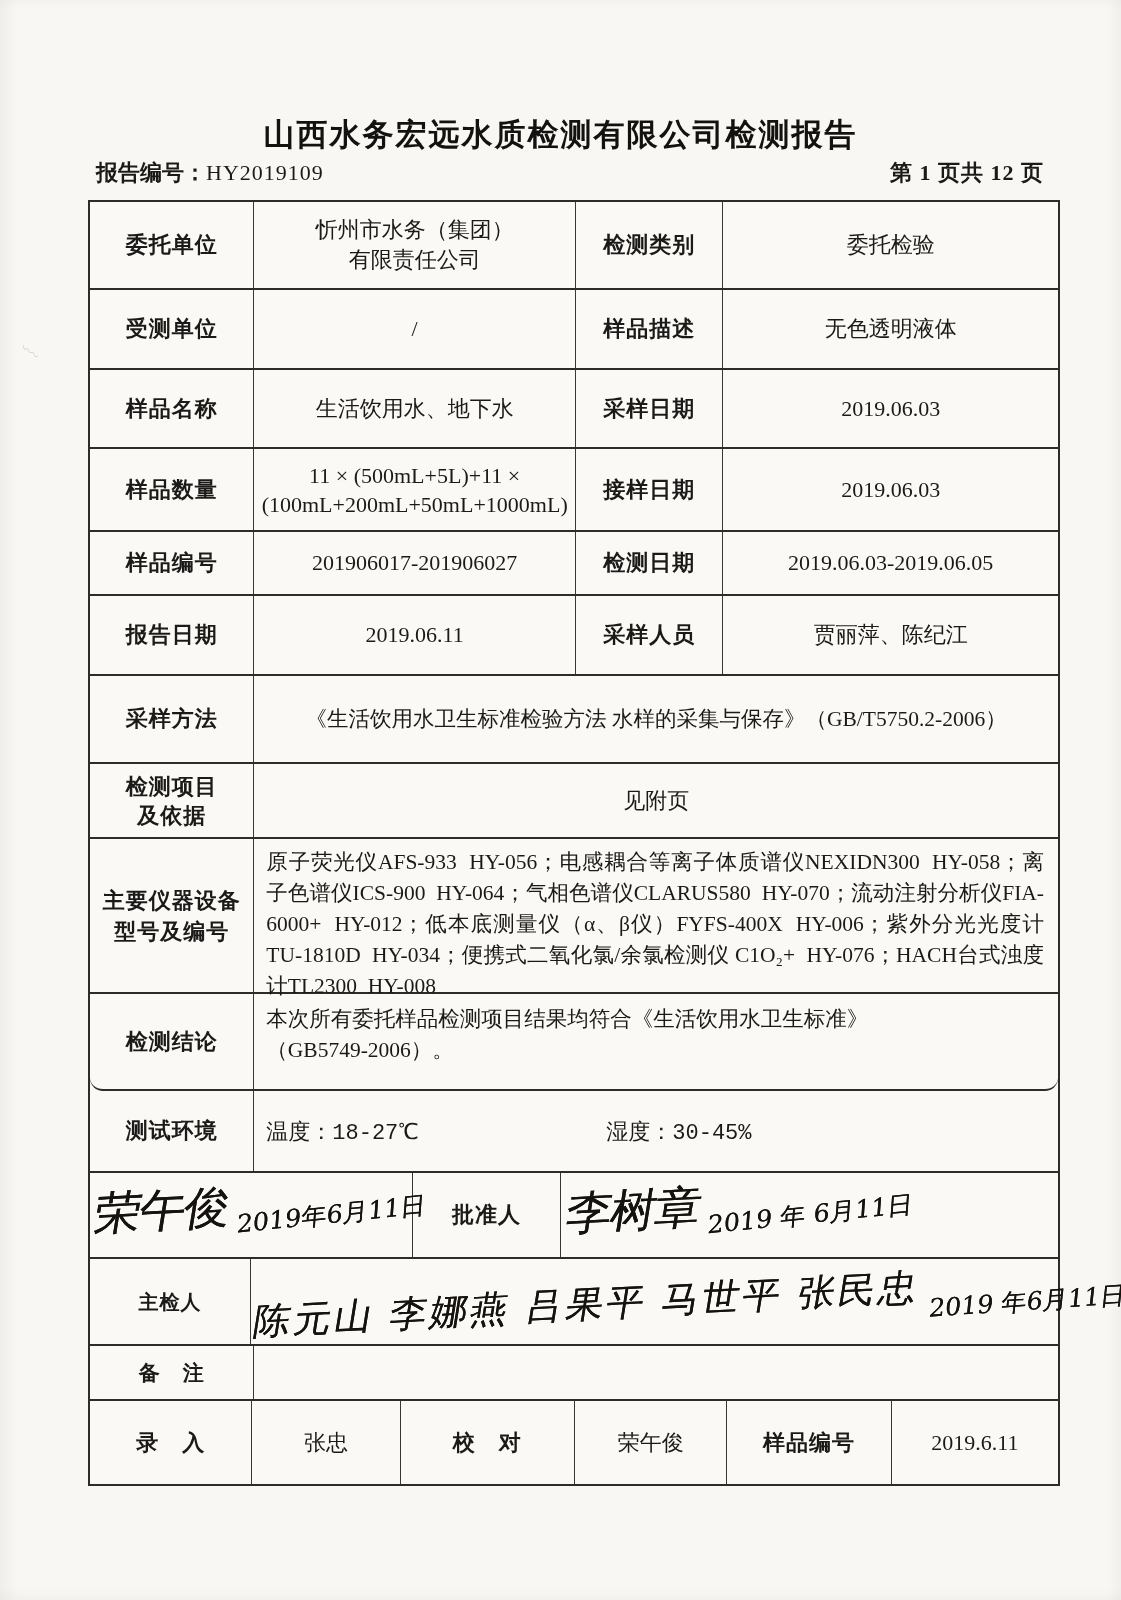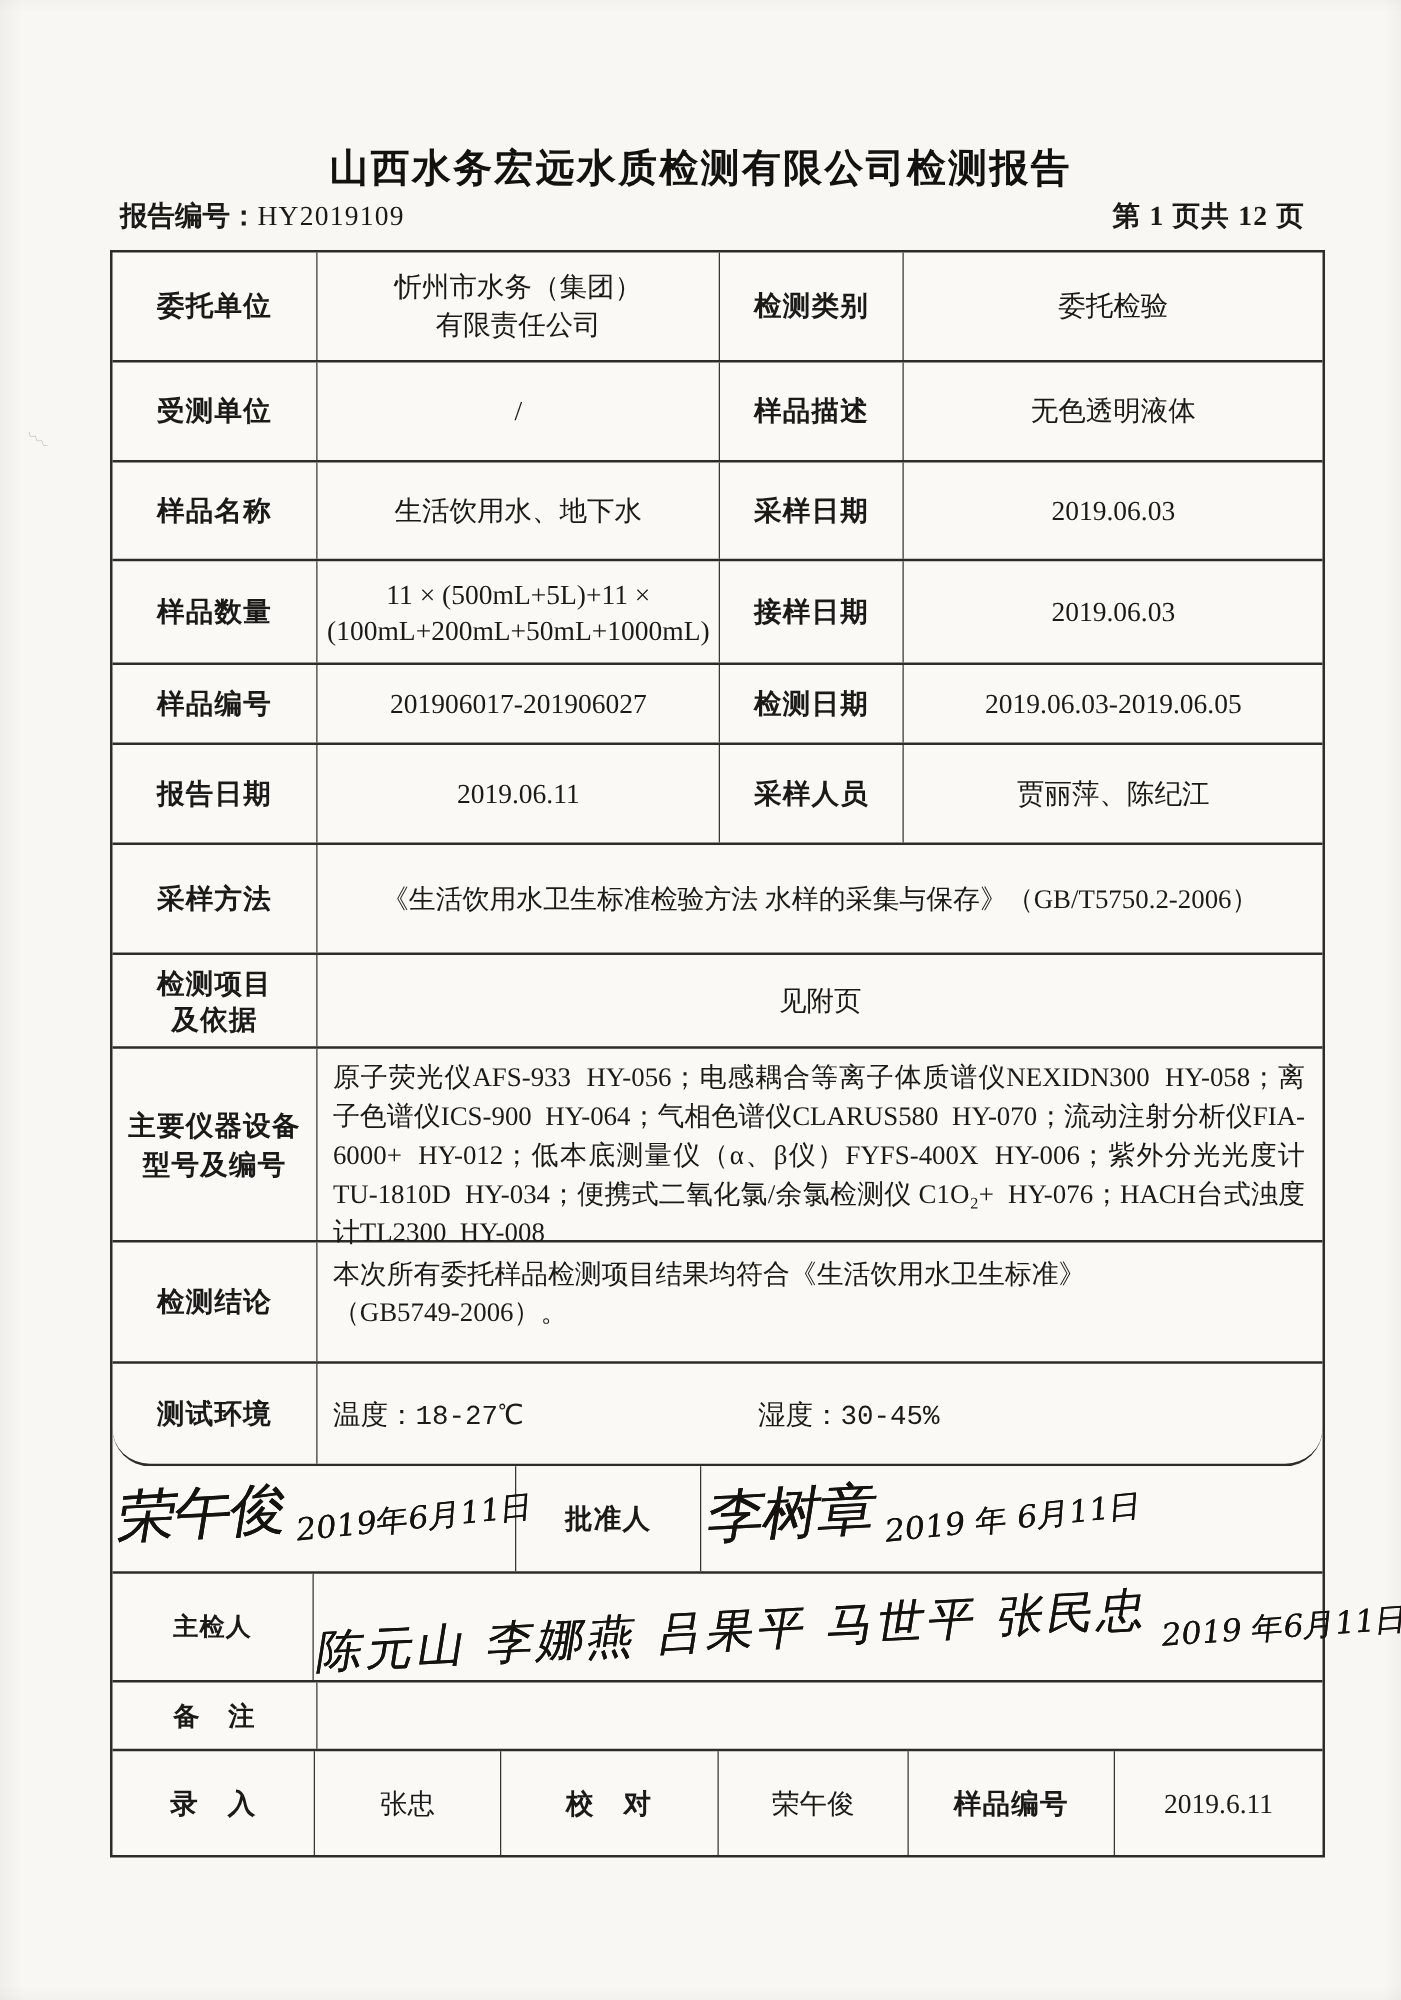--- a/index.html
+++ b/index.html
@@ -46,21 +46,21 @@
     display:flex;flex-direction:column;align-items:center;justify-content:center;
     font-size:22px;line-height:30px;text-align:center;overflow:visible;
   }
   .tcell:last-child{border-right:none;}
   .lab{font-weight:bold;letter-spacing:1px;}
   .w1{width:165px;} .w2{width:323px;} .w3{width:148px;} .w4{width:336px;}
   .wspan{width:807px;}
   .b1{width:163px;} .b2{width:149px;} .b3{width:175px;} .b4{width:153px;} .b5{width:165px;} .b6{width:167px;}
   .h1{height:88px;} .h2{height:80px;} .h3{height:79px;} .h4{height:83px;}
   .h5{height:64px;} .h6{height:80px;} .h7{height:88px;} .h8{height:75px;}
-  .h9{height:155px;} .h10{height:97px;} .h11{height:82px;border-radius:30px;} .h12{height:86px;}
+  .h9{height:155px;} .h10{height:97px;border-radius:13px;} .h11{height:82px;} .h12{height:86px;}
   .h13{height:87px;} .h14{height:55px;} .h15{height:83px;}
 
   .left-text{align-items:flex-start;text-align:left;padding:8px 14px 8px 12px;}
   .equip-text{
     font-size:21.5px;line-height:31px;text-align:justify;
     white-space:pre-wrap;display:block;width:100%;
   }
   .concl-line{display:block;width:100%;font-size:21.5px;line-height:31px;text-align:left;}
   .env-cell{flex-direction:row;justify-content:flex-start;align-items:flex-end;
     padding:0 0 22px 12px;font-family:Liberation Mono, monospace;}

